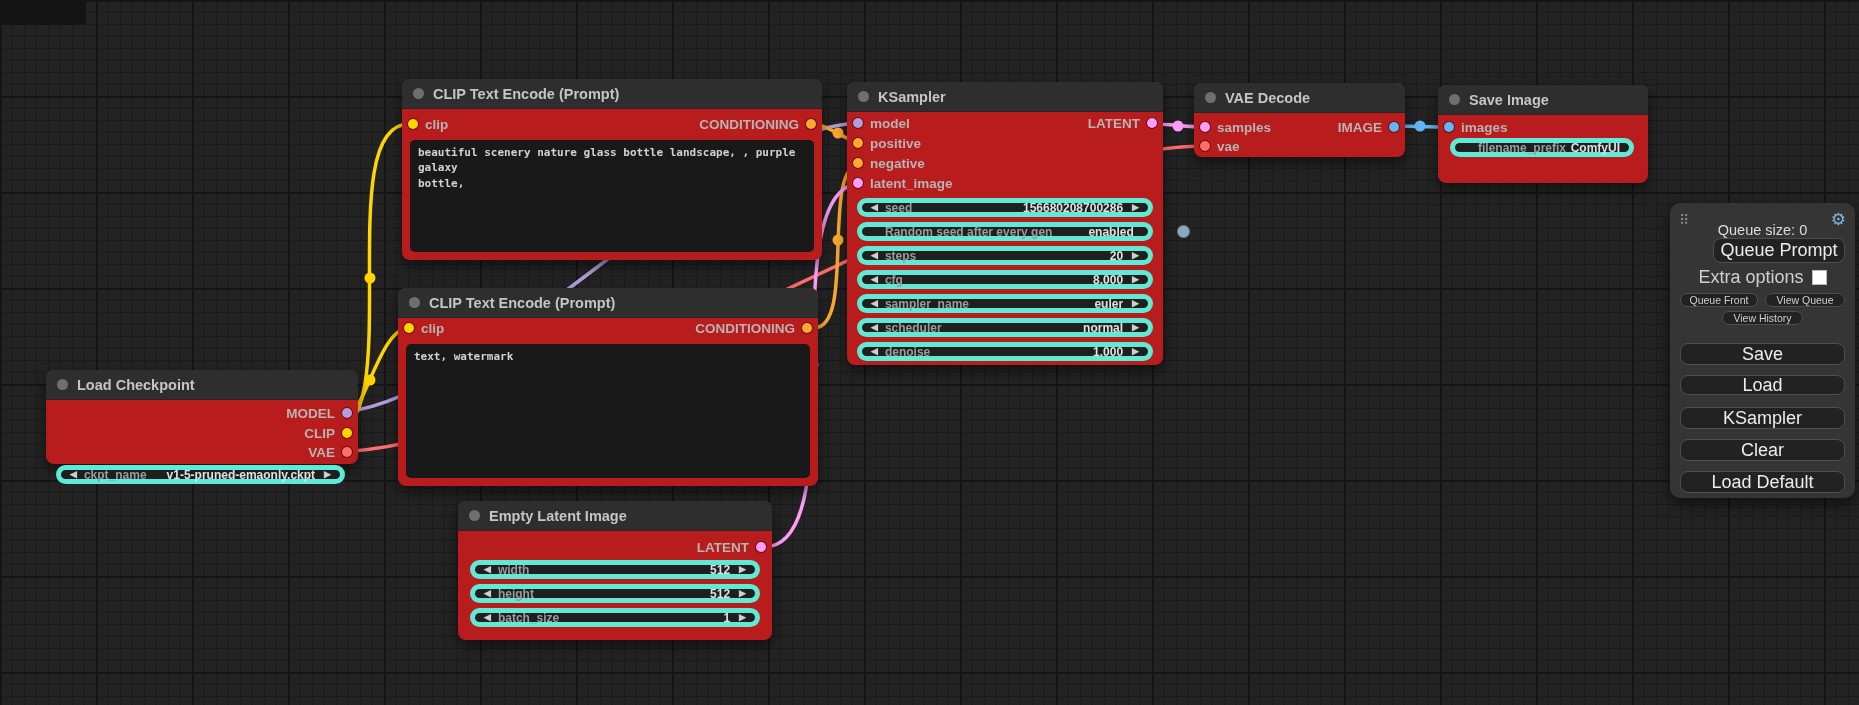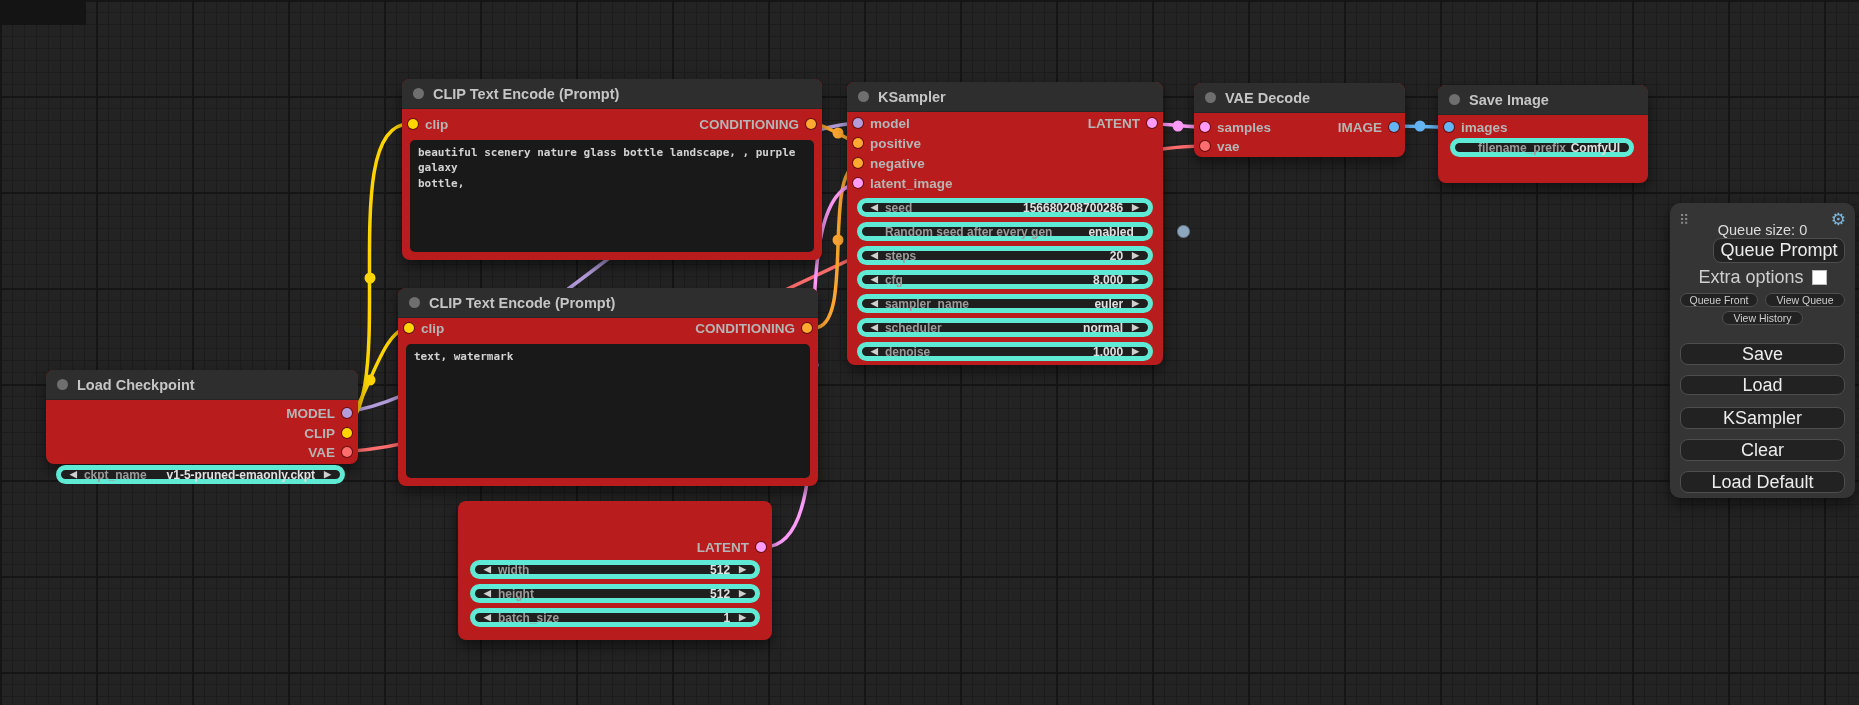--- a/index.html
+++ b/index.html
@@ -243,20 +243,24 @@
     <span class="dot in" style="background-color: rgb(100, 181, 246);"></span>
     <span class="in-label">images</span>
   </div>
   <div class="widget" style="left:12px;right:14px;top:53px;">
     <span class="wlabel noarrow">filename_prefix</span>
     <span class="wvalue">ComfyUI</span>
   </div>
 </div>
 
 <div class="node" style="left:458px;top:501px;width:314px;height:139px;">
+  <div class="ntitle">
+    <span class="tdot"></span>
+    <span>Empty Latent Image</span>
+  </div>
   <div class="srow" style="top:36px;">
     <span class="out-label">LATENT</span>
     <span class="dot out" style="background-color: rgb(255, 156, 249);"></span>
   </div>
   <div class="widget" style="left:12px;right:12px;top:59px;">
     <span class="arrow">◀</span>
     <span class="wlabel">width</span>
     <span class="wvalue">512</span>
     <span class="arrow right">▶</span>
   </div>

